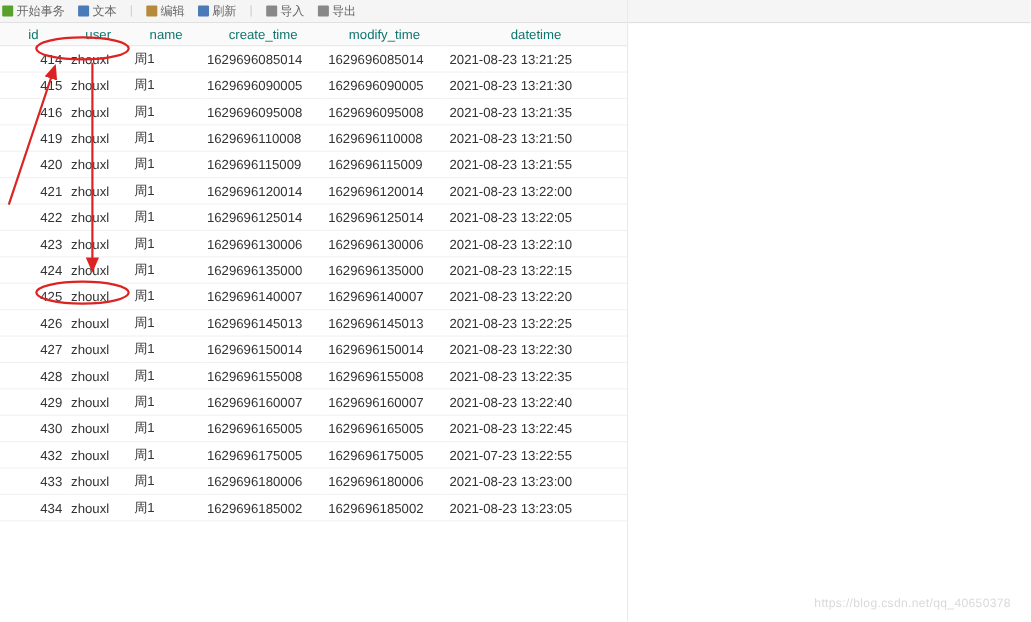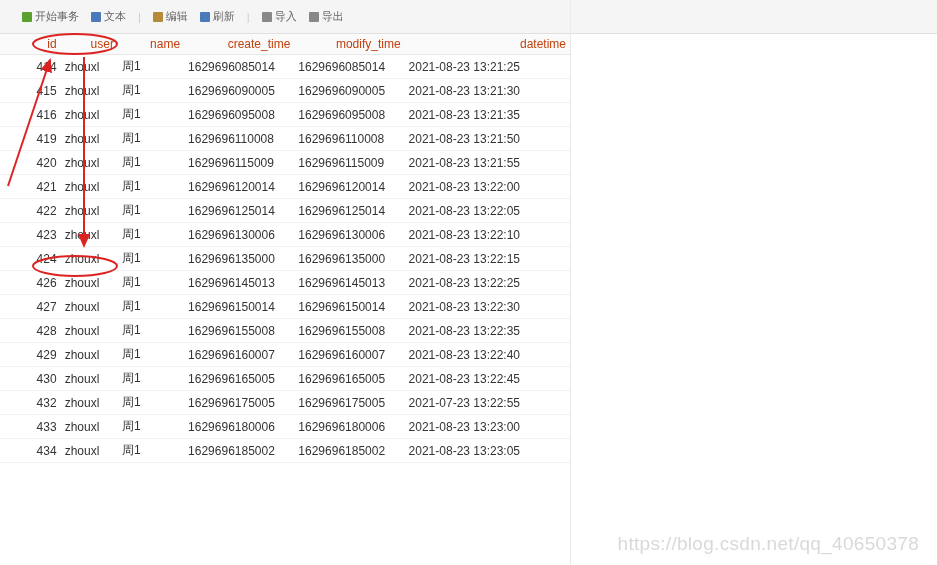--- a/index.html
+++ b/index.html
@@ -7,42 +7,42 @@
       font-family: "Microsoft YaHei", Arial, sans-serif;
       font-size:12px;
       background:#fff;
       color:#333;
       position:relative;
       width:937px;
       height:565px;
       overflow:hidden;
     }
     .toolbar {
-      height:34px;
+      height:21px;
       background:#f5f5f5;
       border-bottom:1px solid #e0e0e0;
       display:flex;
       align-items:center;
-      padding:0 22px;
+      padding:0 2px;
       gap:12px;
       color:#666;
       font-size:11px;
     }
     .toolbar-item { display:flex; align-items:center; gap:3px; cursor:pointer; }
     .icon-sq { width:10px; height:10px; background:#888; display:inline-block; border-radius:1px;}
     .grid-wrap { width:570px; }
     table.grid {
       border-collapse:collapse;
       width:100%;
       table-layout:fixed;
     }
     table.grid th {
-      text-align:right;
+      text-align:center;
       font-weight:normal;
-      color:#c2410c;
+      color:#0f766e;
       background:#fafafa;
       border-bottom:1px solid #e8e8e8;
       padding:3px 4px;
       font-size:12px;
       height:20px;
       white-space:nowrap;
     }
     table.grid td {
       padding:3px 4px;
       border-bottom:1px solid #f1f1f1;
@@ -56,21 +56,21 @@
     .col-name   { width:60px; }
     .col-create { width:100px; }
     .col-modify { width:100px; }
     .col-dt     { width:150px; }
     .vr { position:absolute; top:0; bottom:0; width:1px; background:#eaeaea; }
     .vr1{left:570px;}
     
     svg.anno { position:absolute; top:0; left:0; width:937px; height:565px; pointer-events:none; }
     .watermark {
       position:absolute; right:18px; bottom:10px;
-      color:#d9d9d9; font-size:19px; letter-spacing:0.3px;
+      color:#d9d9d9; font-size:11px; letter-spacing:0.3px;
       font-family: Arial, sans-serif;
     }
   </style>
 </head>
 <body>
 
 <div class="toolbar">
   <span class="toolbar-item">
       <span class="icon-sq" style="background:#5aa02c"></span>
       <span>开始事务</span>
@@ -178,20 +178,28 @@
         </tr>
         <tr>
           <td class="col-id">424</td>
           <td class="col-user">zhouxl</td>
           <td class="col-name">周1</td>
           <td class="col-create">1629696135000</td>
           <td class="col-modify">1629696135000</td>
           <td class="col-dt">2021-08-23 13:22:15</td>
         </tr>
         <tr>
+          <td class="col-id">425</td>
+          <td class="col-user">zhouxl</td>
+          <td class="col-name">周1</td>
+          <td class="col-create">1629696140007</td>
+          <td class="col-modify">1629696140007</td>
+          <td class="col-dt">2021-08-23 13:22:20</td>
+        </tr>
+        <tr>
           <td class="col-id">426</td>
           <td class="col-user">zhouxl</td>
           <td class="col-name">周1</td>
           <td class="col-create">1629696145013</td>
           <td class="col-modify">1629696145013</td>
           <td class="col-dt">2021-08-23 13:22:25</td>
         </tr>
         <tr>
           <td class="col-id">427</td>
           <td class="col-user">zhouxl</td>

